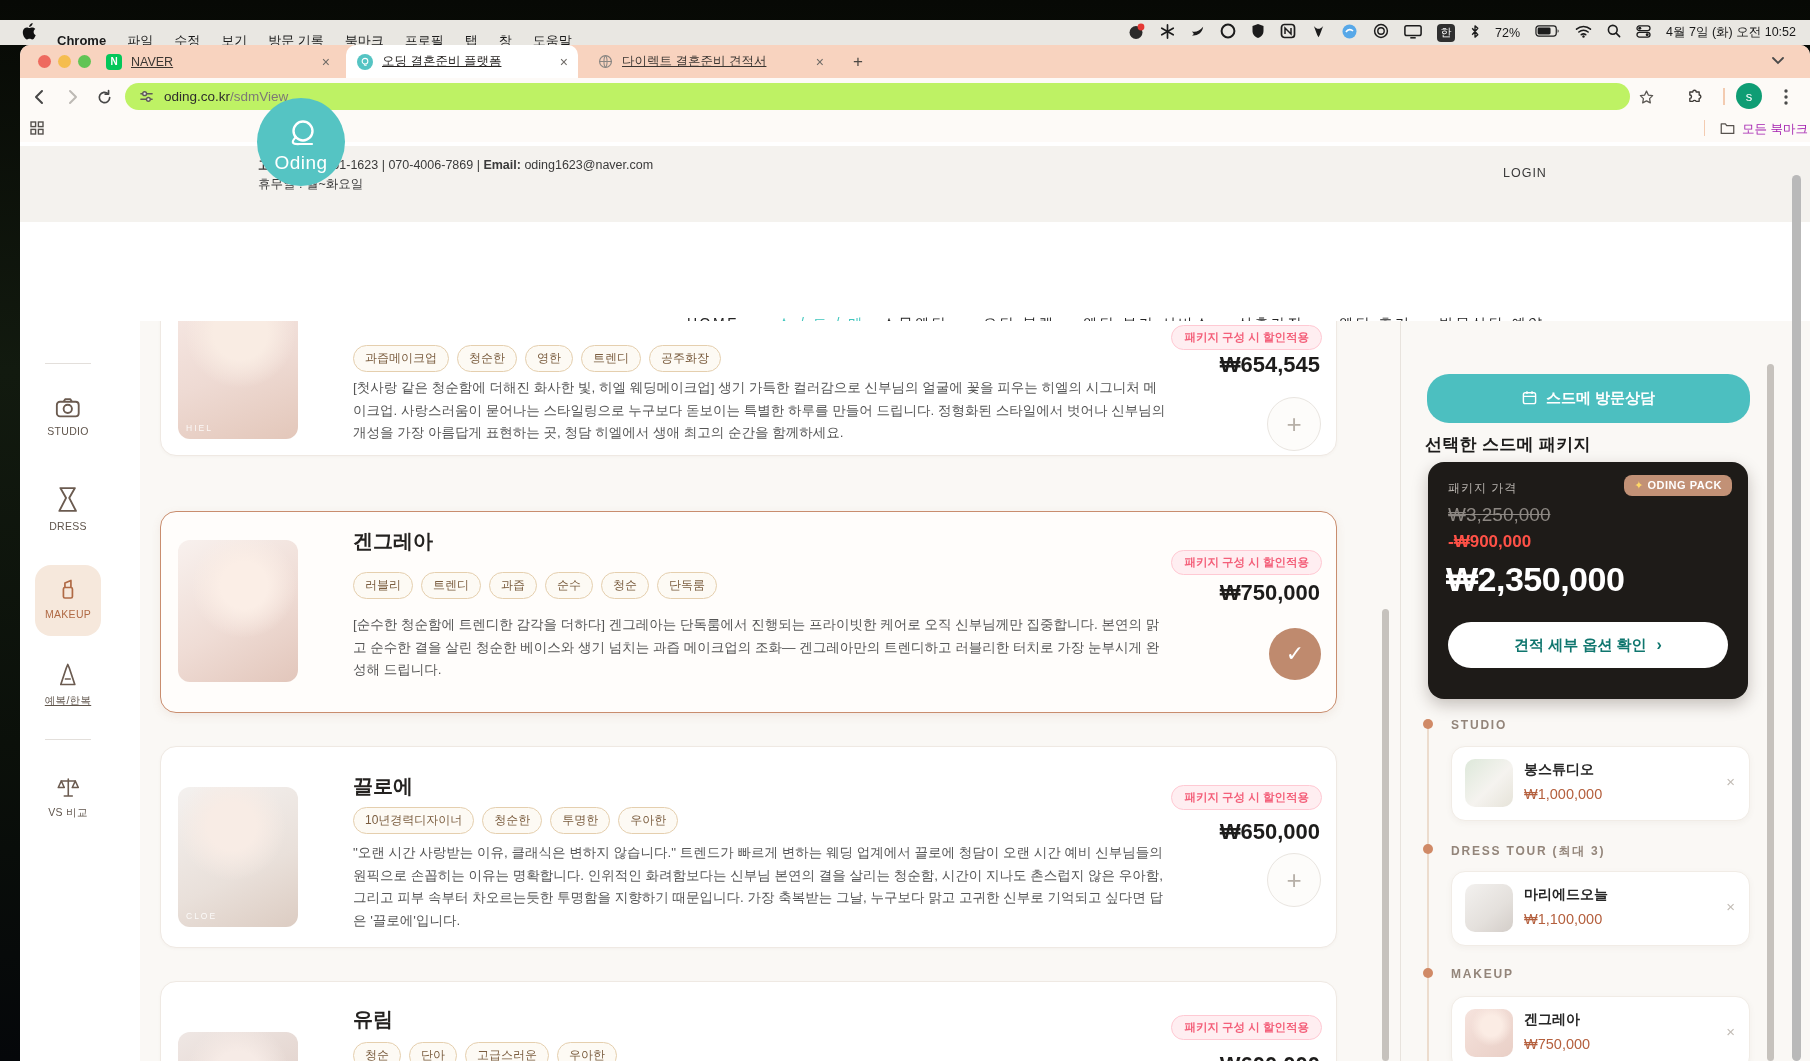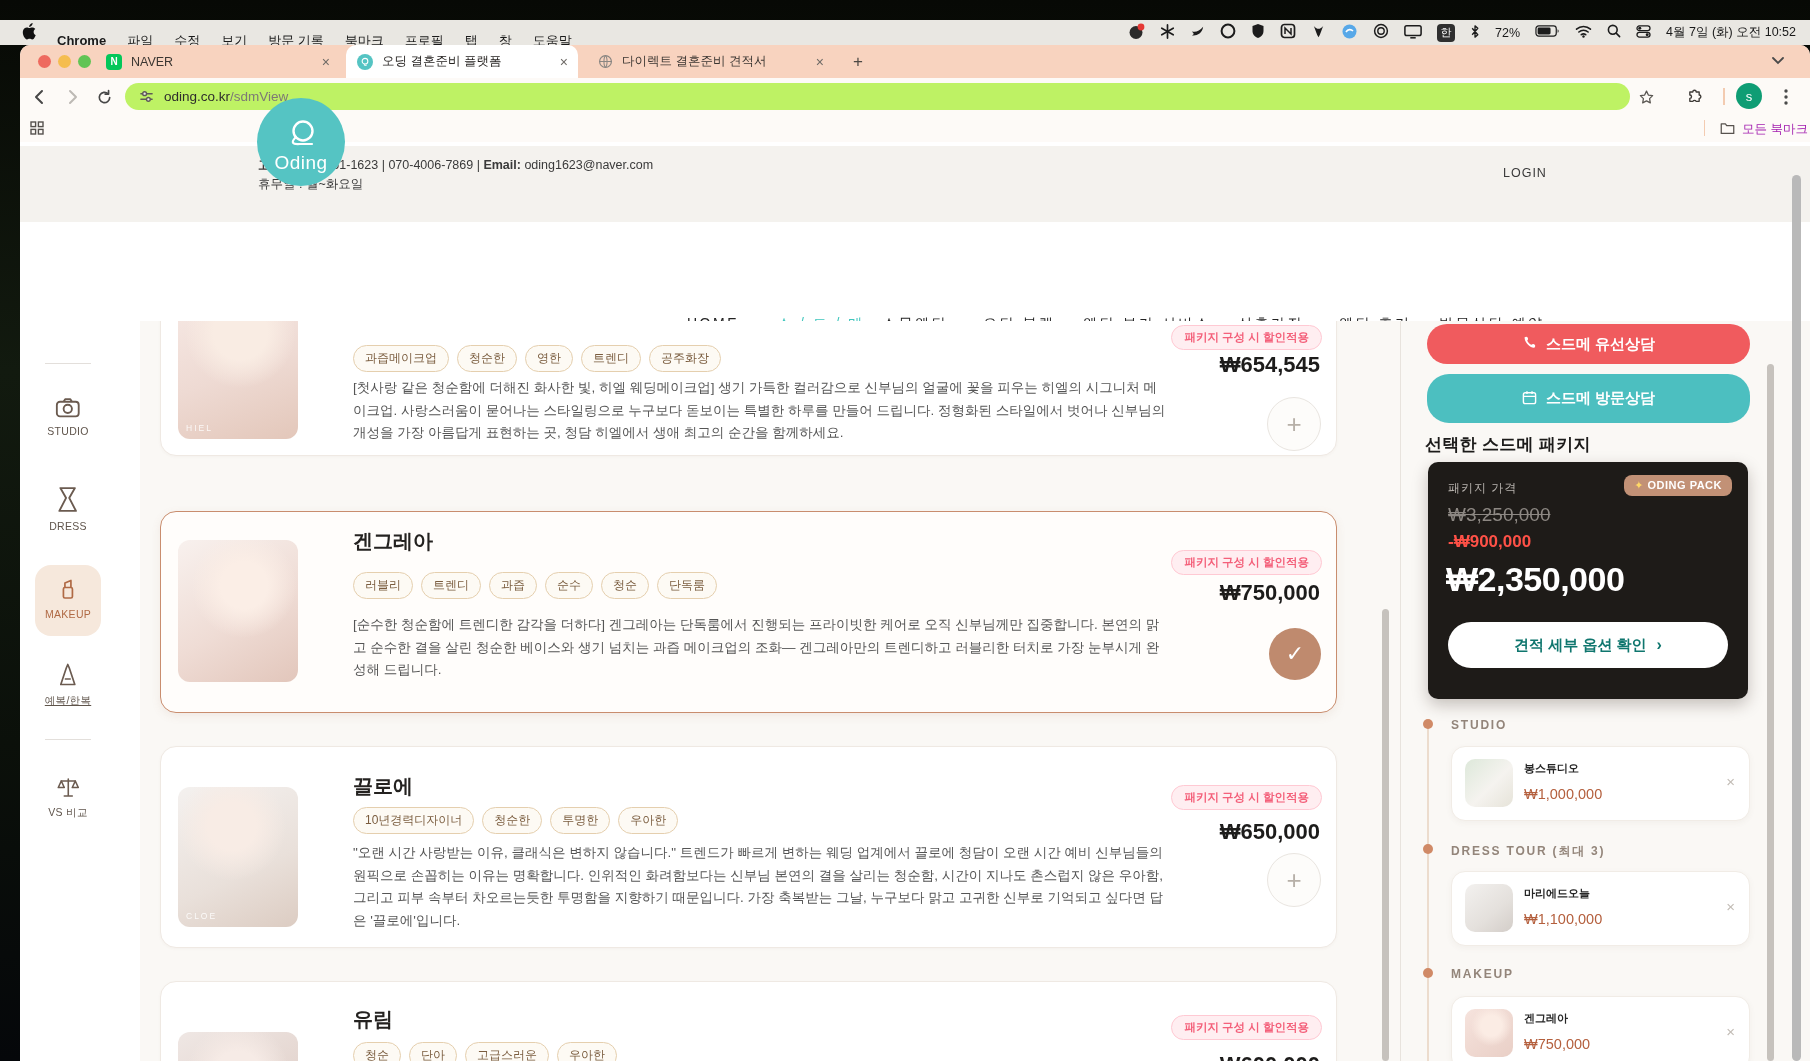--- a/index.html
+++ b/index.html
@@ -16,21 +16,21 @@
   .appname{font-weight:bold;}
   .hangul-badge{width:18px;height:18px;border-radius:4px;background:#2f2f2f;color:#fff;
     font-size:11px;display:flex;align-items:center;justify-content:center;}
   .statustxt{font-size:12.5px;}
   
   .window{position:absolute;left:20px;top:45px;width:1790px;height:1016px;
     border-radius:10px 10px 0 0;overflow:hidden;background:#fff;}
   .tabstrip{position:absolute;left:0;top:0;width:1790px;height:33px;background:#f8d3bf;}
   .light{position:absolute;top:10px;width:13px;height:13px;border-radius:50%;}
   .tab{position:absolute;top:0;height:33px;display:flex;align-items:center;font-size:12.5px;color:#3b3632;}
-  .tab .title{overflow:hidden;white-space:nowrap;flex:1;}
+  .tab .title{overflow:hidden;white-space:nowrap;flex:1;text-decoration:underline;}
   .tab .x{color:#6e6a66;font-size:14px;margin:0 10px 0 8px;}
   .tab.active{background:#fff;border-radius:10px 10px 0 0;color:#252220;}
   .favicon{width:16px;height:16px;border-radius:4px;margin:0 9px 0 11px;flex:0 0 auto;
     display:flex;align-items:center;justify-content:center;}
   .toolbar{position:absolute;left:0;top:33px;width:1790px;height:37px;background:#fdfaf7;}
   .navbtn{position:absolute;top:7px;width:24px;height:24px;display:flex;align-items:center;justify-content:center;}
   .omnibox{position:absolute;left:105px;top:5px;width:1505px;height:27px;border-radius:14px;background:#bef264;
     display:flex;align-items:center;font-size:13.5px;}
   .bookbar{position:absolute;left:0;top:70px;width:1790px;height:27px;background:#fdfaf7;
     font-size:12.5px;color:#a21caf;}
@@ -67,37 +67,37 @@
   .price{position:absolute;right:16px;font-size:22px;font-weight:bold;color:#1d1c1b;}
   .actbtn{position:absolute;right:15px;width:52px;height:52px;border-radius:50%;
     display:flex;align-items:center;justify-content:center;}
   .actbtn.plus{background:#fdfcfa;border:1px solid #e9e5e0;color:#b7b0a8;font-size:26px;font-weight:300;}
   .actbtn.check{background:#bf8a6e;color:#fff;font-size:22px;}
   
   .pdivider{position:absolute;left:1380px;top:0;width:1px;height:740px;background:#e8e3dd;}
   .pbtn{position:absolute;left:1407px;width:323px;border-radius:22px;color:#fff;font-size:15px;font-weight:bold;
     display:flex;align-items:center;justify-content:center;gap:9px;}
   .pheading{position:absolute;left:1405px;top:112px;font-size:17px;font-weight:bold;color:#1c1b1a;letter-spacing:.3px;}
-  .darkcard{position:absolute;left:1408px;top:141px;width:320px;height:237px;border-radius:10px;background:#1e1b18;
+  .darkcard{position:absolute;left:1408px;top:141px;width:320px;height:237px;border-radius:16px;background:#1e1b18;
     box-shadow:0 6px 16px rgba(40,25,15,.25);}
   .packlabel{position:absolute;left:20px;top:18px;font-size:12px;color:#b9b4af;letter-spacing:1px;}
   .packbadge{position:absolute;right:16px;top:13px;background:#c29176;border-radius:8px;color:#fff;
     font-size:11px;font-weight:bold;padding:4px 10px;letter-spacing:.5px;}
   .strike{position:absolute;left:20px;top:42px;font-size:19px;color:#8d8883;text-decoration:line-through;}
   .disc{position:absolute;left:20px;top:70px;font-size:17px;font-weight:bold;color:#ff5147;}
   .total{position:absolute;left:18px;top:98px;font-size:34px;font-weight:bold;color:#fff;letter-spacing:-.5px;}
   .cta{position:absolute;left:20px;top:160px;width:280px;height:46px;border-radius:23px;background:#fff;
     display:flex;align-items:center;justify-content:center;gap:10px;font-size:15px;font-weight:bold;color:#0f766e;}
   .seclabel{position:absolute;font-size:12px;font-weight:bold;letter-spacing:1.8px;color:#93857a;}
   .tdot{position:absolute;left:1403px;width:10px;height:10px;border-radius:50%;background:#d08a67;}
   .tline{position:absolute;left:1407px;width:2px;background:#ecdccd;}
   .pitem{position:absolute;left:1431px;width:297px;height:73px;background:#fff;border:1px solid #f1ece6;
     border-radius:14px;box-shadow:0 2px 6px rgba(90,70,50,.05);}
   .pthumb{position:absolute;left:13px;top:12px;width:48px;height:48px;border-radius:10px;}
-  .piname{position:absolute;left:72px;top:14px;font-size:11px;font-weight:bold;color:#262626;}
+  .piname{position:absolute;left:72px;top:14px;font-size:14px;font-weight:bold;color:#262626;}
   .piprice{position:absolute;left:72px;top:39px;font-size:14.5px;color:#b45f3d;}
   .pix{position:absolute;right:14px;top:26px;color:#c2bcb5;font-size:15px;}
   .scroll{position:absolute;border-radius:4px;background:#c6c2bd;}
 </style>
 </head>
 <body>
 
 <div class="screen">
 
   <div class="menubar">
@@ -427,26 +427,20 @@
           <span class="tag">고급스러운</span>
           <span class="tag">우아한</span>
         </div>
         <div class="badge" style="top:33px;">패키지 구성 시 할인적용</div>
         <div class="price" style="top:70px;">₩600,000</div>
       </div>
 
       <div class="scroll" style="left:1362px;top:288px;width:7px;height:452px;"></div>
       <div class="pdivider"></div>
 
-      <div class="pbtn" style="top:3px;height:40px;background:#f05b5e;">
-        <span><svg width="15" height="15" viewBox="0 0 18 18">
-              <path d="M3 3c3-2.2 4.3.8 4.3 1.9 0 .9-1 1.9-1 1.9 1 2.1 3 4.1 5 5 0 0 1-1 1.9-1 1.1 0 4.1 1.3 1.9 4.3C12 16.5 3.5 11 3 3z" fill="#fff"></path>
-            </svg></span>
-        <span>스드메 유선상담</span>
-      </div>
       <div class="pbtn" style="top:53px;height:49px;background:#4cbfc0;">
         <span><svg width="15" height="15" viewBox="0 0 16 16">
               <rect x="1.5" y="3" width="13" height="11.5" rx="2" fill="none" stroke="#fff" stroke-width="1.5"></rect>
               <path d="M1.5 6.8h13M5.3 1.2v3M10.7 1.2v3" stroke="#fff" stroke-width="1.5"></path>
             </svg></span>
         <span>스드메 방문상담</span>
       </div>
 
       <div class="pheading">선택한 스드메 패키지</div>
 

